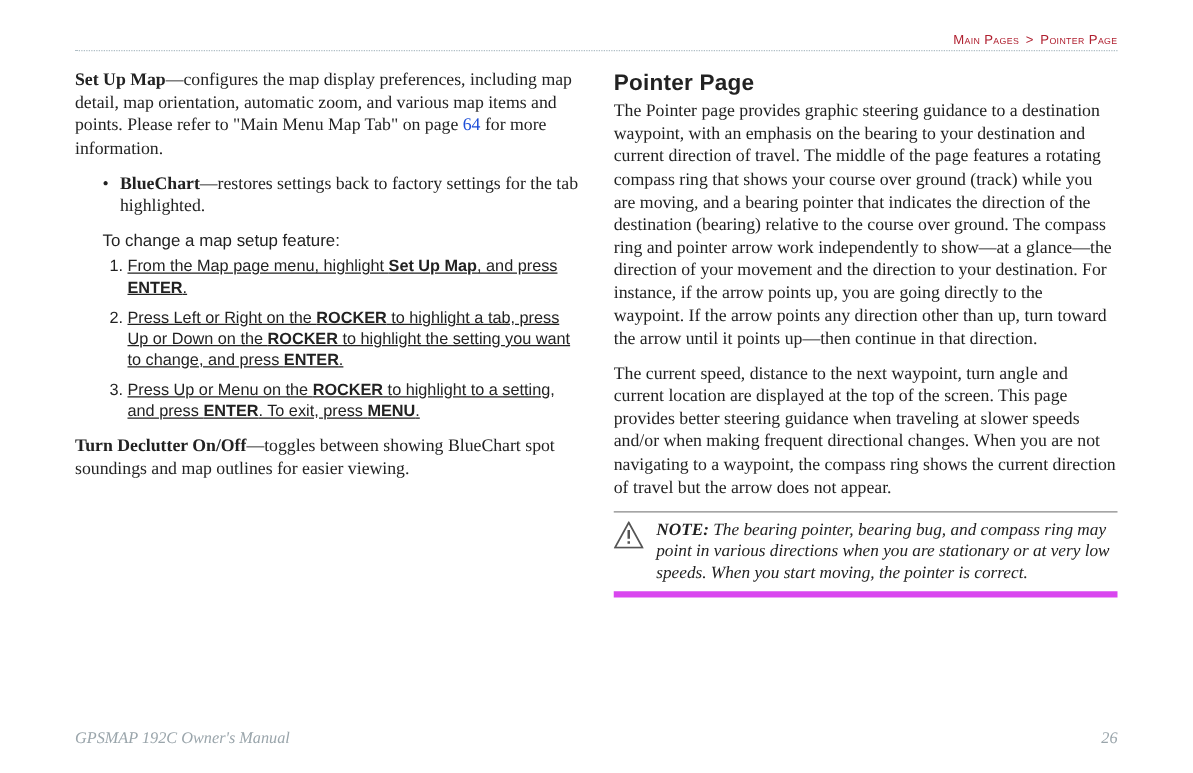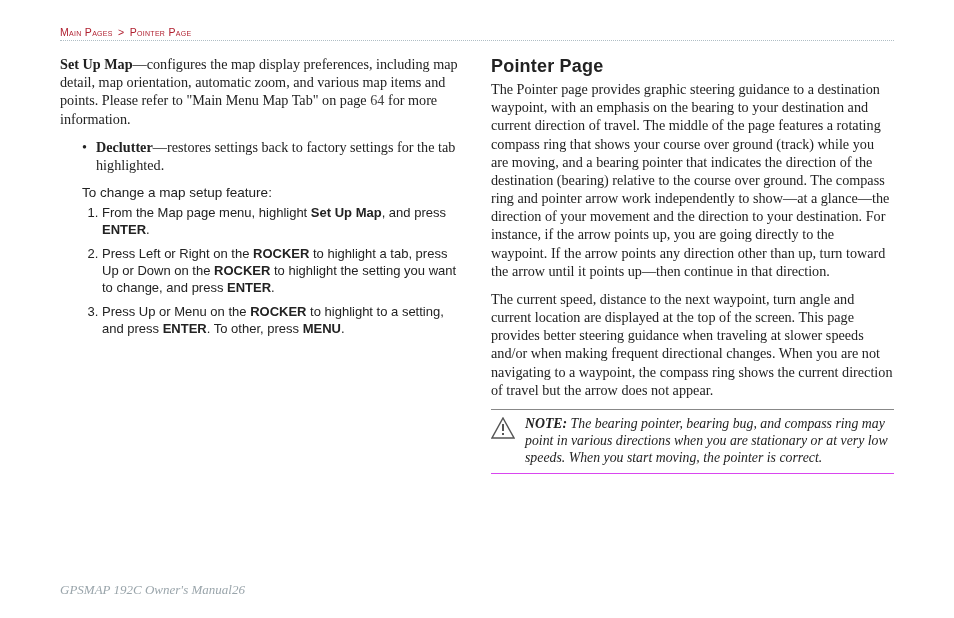--- a/index.html
+++ b/index.html
@@ -15,39 +15,39 @@
     box-sizing: border-box;
     padding: 26px 60px 20px 60px;
     position: relative;
   }
   .breadcrumb {
     font-family: Arial, Helvetica, sans-serif;
     font-size: 10.5px;
     color: #b02030;
     font-variant: small-caps;
     letter-spacing: .3px;
-    text-align: left;
+    text-align: right;
     border-bottom: 1px dotted #b0bec5;
     padding-bottom: 2px;
     margin-bottom: 14px;
   }
   .breadcrumb .sep { margin: 0 2px; }
 
   .cols {
     display: flex;
     gap: 28px;
   }
   .col {
     flex: 1;
     font-size: 14.2px;
     line-height: 1.28;
   }
   .col p { margin: 0 0 10px 0; }
 
-  .link { color: #404040; }
+  .link { color: #1d4ed8; }
 
   ul.bullets {
     list-style: none;
     padding: 0 0 0 22px;
     margin: 4px 0 10px 0;
   }
   ul.bullets li {
     position: relative;
     margin-bottom: 6px;
     padding-left: 14px;
@@ -67,53 +67,54 @@
     font-size: 13.5px;
     margin: 4px 0 4px 0;
   }
   ol.steps {
     font-family: Arial, Helvetica, sans-serif;
     font-size: 13px;
     line-height: 1.3;
     margin: 0 0 0 0;
     padding-left: 20px;
   }
-  ol.steps li { margin-bottom: 7px; }
+  ol.steps li { margin-bottom: 7px; text-decoration: underline; }
 
   h2.section {
     font-family: Arial, Helvetica, sans-serif;
     font-weight: bold;
     font-size: 18px;
     margin: 0 0 2px 0;
     letter-spacing: .2px;
   }
 
   .note-block {
     display: flex;
     gap: 10px;
     align-items: flex-start;
     font-style: italic;
     font-size: 13.8px;
     line-height: 1.25;
     border-top: 1px solid #888;
-    border-bottom: 1px solid #d946ef;
+    border-bottom: 5px solid #d946ef;
     padding: 5px 0 6px 0;
     margin-top: 8px;
   }
   .note-icon {
     flex: 0 0 auto;
     margin-top: 2px;
   }
 
   .footer {
     position: absolute;
     left: 60px;
     right: 60px;
     bottom: 20px;
     display: flex;
+    justify-content: space-between;
     font-style: italic;
     color: #9aa5ab;
     font-size: 13px;
   }
 
   b, .bold { font-weight: bold; }
 </style>
 </head>
 <body>
 
@@ -128,39 +129,42 @@
   <div class="cols">
 
     <div class="col">
 
       <p>
         <b>Set Up Map</b><span>—configures the map display preferences, including map detail, map orientation, automatic zoom, and various map items and points. Please refer to "Main Menu Map Tab" on page </span><span class="link">64</span><span> for more information.</span>
       </p>
 
       <ul class="bullets">
         <li>
-          <b>Declutter</b><span>—restores settings back to factory settings for the tab highlighted.</span>
+          <b>BlueChart</b><span>—restores settings back to factory settings for the tab highlighted.</span>
         </li>
       </ul>
 
       <div class="steps-wrap">
         <div class="proc-title">To change a map setup feature:</div>
         <ol class="steps">
           <li>
             <span>From the Map page menu, highlight </span><b>Set Up Map</b><span>, and press </span><b>ENTER</b><span>.</span>
           </li>
           <li>
             <span>Press Left or Right on the </span><b>ROCKER</b><span> to highlight a tab, press Up or Down on the </span><b>ROCKER</b><span> to highlight the setting you want to change, and press </span><b>ENTER</b><span>.</span>
           </li>
           <li>
-            <span>Press Up or Menu on the </span><b>ROCKER</b><span> to highlight to a setting, and press </span><b>ENTER</b><span>. To other, press </span><b>MENU</b><span>.</span>
+            <span>Press Up or Menu on the </span><b>ROCKER</b><span> to highlight to a setting, and press </span><b>ENTER</b><span>. To exit, press </span><b>MENU</b><span>.</span>
           </li>
         </ol>
       </div>
 
+      <p>
+        <b>Turn Declutter On/Off</b><span>—toggles between showing BlueChart spot soundings and map outlines for easier viewing.</span>
+      </p>
 
 
     </div>
 
     <div class="col">
 
       <h2 class="section">Pointer Page</h2>
 
       <p>The Pointer page provides graphic steering guidance to a destination waypoint, with an emphasis on the bearing to your destination and current direction of travel. The middle of the page features a rotating compass ring that shows your course over ground (track) while you are moving, and a bearing pointer that indicates the direction of the destination (bearing) relative to the course over ground. The compass ring and pointer arrow work independently to show—at a glance—the direction of your movement and the direction to your destination. For instance, if the arrow points up, you are going directly to the waypoint. If the arrow points any direction other than up, turn toward the arrow until it points up—then continue in that direction.</p>
 

